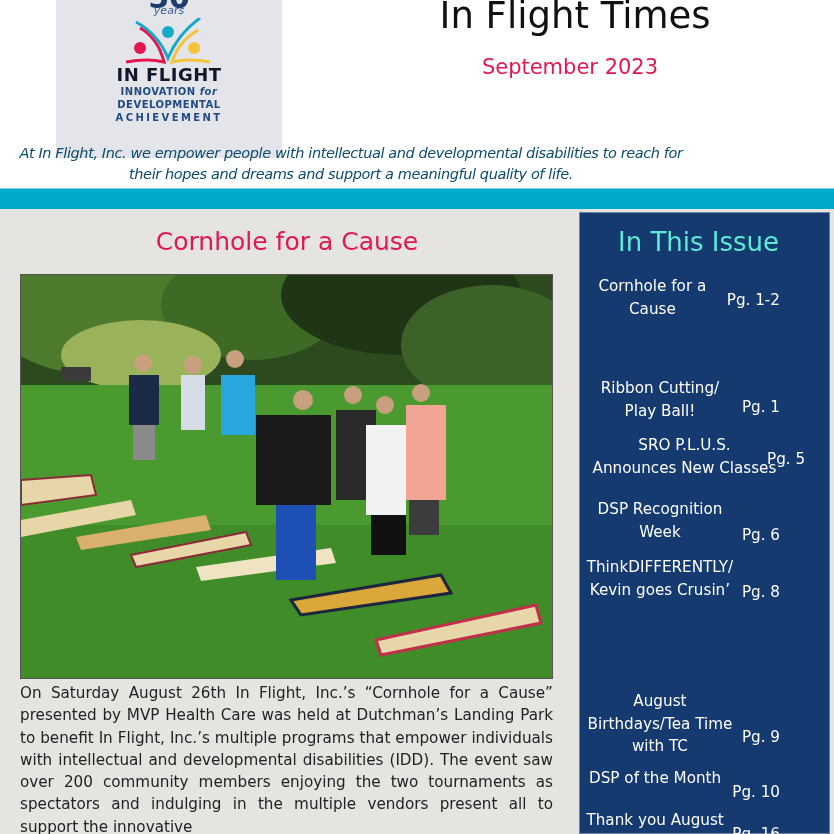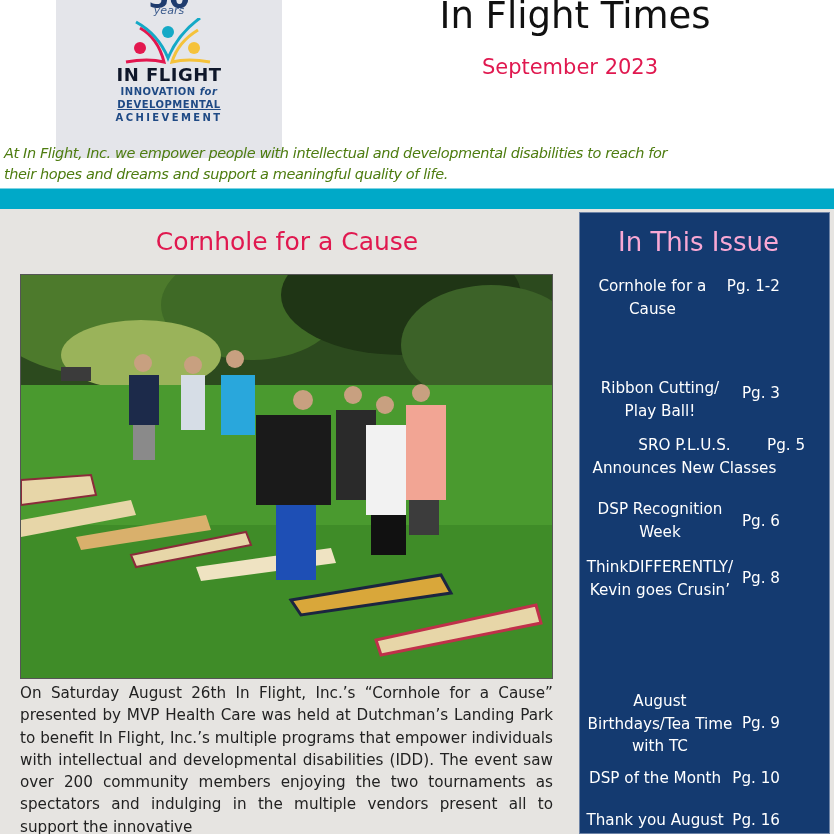--- a/index.html
+++ b/index.html
@@ -7,43 +7,43 @@
     body { position: relative; font-family: "DejaVu Sans", sans-serif; color: #222; }
 
     .logo-box { position: absolute; left: 56px; top: 0; width: 226px; height: 158px; background: #e4e5ea; }
     .logo-years-num { position: absolute; left: 0; right: 0; top: -20px; text-align: center; font: bold 30px "DejaVu Sans", sans-serif; color: #1f3c6e; }
     .logo-years { position: absolute; left: 0; right: 0; top: 4px; text-align: center; font: italic 11px "DejaVu Sans", sans-serif; color: #3a5a8c; }
     .logo-fig { position: absolute; left: 62px; top: 18px; width: 100px; height: 46px; }
     .logo-name { position: absolute; left: 0; right: 0; top: 64px; text-align: center; font: bold 18px "DejaVu Sans", sans-serif; color: #0f172a; letter-spacing: 0.5px; }
     .logo-sub { position: absolute; left: 0; right: 0; text-align: center; font: bold 10px "DejaVu Sans", sans-serif; color: #1f4a85; letter-spacing: 0.5px; line-height: 12px; }
     .logo-sub .for { font-weight: bold; font-style: italic; }
     .logo-sub.l1 { top: 86px; }
-    .logo-sub.l2 { top: 99px; text-decoration: underline; }
+    .logo-sub.l2 { top: 99px; }
     .logo-sub.l3 { top: 112px; letter-spacing: 2.4px; }
 
     .title { position: absolute; left: 350px; width: 450px; top: -6px; text-align: center; font: 37px "DejaVu Sans", sans-serif; color: #111; }
     .date { position: absolute; left: 420px; width: 300px; top: 55px; text-align: center; font: 21px "DejaVu Sans", sans-serif; color: #e0184f; }
 
-    .mission { position: absolute; left: 0; width: 702px; top: 143px; font: italic 14.5px "DejaVu Sans", sans-serif; color: #4d7c0f; line-height: 21px; letter-spacing: -0.4px; padding: 0 4px; }
+    .mission { position: absolute; left: 0; width: 702px; top: 143px; text-align: center; font: italic 14.5px "DejaVu Sans", sans-serif; color: #0c4a6e; line-height: 21px; letter-spacing: -0.4px; padding: 0 4px; }
 
     .band { position: absolute; left: 0; top: 188px; width: 834px; height: 21px; background: #00a9c8; border-top: 1px solid #7fd3e3; }
 
     .main { position: absolute; left: 0; top: 209px; width: 834px; height: 625px; background: #e6e4e1; }
 
     .article-title { position: absolute; left: 0; width: 574px; top: 227px; text-align: center; font: 25px "DejaVu Sans", sans-serif; color: #e0184f; }
 
     .photo { position: absolute; left: 20px; top: 274px; width: 533px; height: 405px; overflow: hidden; background: #3d7a2a; border: 1px solid #555; }
 
     .article-body { position: absolute; left: 20px; top: 682px; width: 533px; font: 15.2px "DejaVu Sans", sans-serif; color: #222; line-height: 22.3px; text-align: justify; }
 
     .sidebar { position: absolute; left: 579px; top: 212px; width: 251px; height: 622px; background: #143a70; color: #fff; border: 1px solid #6d83a6; }
-    .sidebar-title { position: absolute; left: 0; right: 12px; top: 14px; text-align: center; font: 26px "DejaVu Sans", sans-serif; color: #f9a8d4; }
+    .sidebar-title { position: absolute; left: 0; right: 12px; top: 14px; text-align: center; font: 26px "DejaVu Sans", sans-serif; color: #5eead4; }
     .toc-item { position: absolute; left: 0; width: 200px; display: flex; align-items: flex-start; font: 15.2px "DejaVu Sans", sans-serif; color: #fff; line-height: 22.5px; }
     .toc-label { width: 190px; text-align: center; white-space: pre-line; }
-    .toc-page { flex: 1; text-align: left; padding-left: 2px; white-space: nowrap; }
+    .toc-page { flex: 1; text-align: left; padding-left: 2px; white-space: nowrap; margin-top: 14px; }
   </style>
 </head>
 <body>
 
 <div class="logo-box">
   <div class="logo-years-num">50</div>
   <div class="logo-years">years</div>
   <svg class="logo-fig" viewBox="0 0 100 46">
     <path d="M8 44 Q30 40 46 44 Q40 20 22 10" fill="none" stroke="#e3174f" stroke-width="3"></path>
     <path d="M92 44 Q70 40 54 44 Q60 24 80 12" fill="none" stroke="#f5c23a" stroke-width="3"></path>
@@ -143,21 +143,21 @@
   <div class="sidebar-title">In This Issue</div>
 
   <div class="toc-item" style="top:62px">
     <div class="toc-label">Cornhole for a
 Cause</div>
     <div class="toc-page">Pg. 1-2</div>
   </div>
   <div class="toc-item" style="top:164px">
     <div class="toc-label">Ribbon Cutting/
 Play Ball!</div>
-    <div class="toc-page" style="padding-top:5px">Pg. 3</div>
+    <div class="toc-page" style="padding-top:5px">Pg. 1</div>
   </div>
   <div class="toc-item" style="top:221px">
     <div class="toc-label" style="width:245px;position:absolute;left:-18px;">SRO P.L.U.S.
 Announces New Classes</div>
     <div class="toc-page" style="position:absolute;left:185px;">Pg. 5</div>
   </div>
   <div class="toc-item" style="top:285px">
     <div class="toc-label">DSP Recognition
 Week</div>
     <div class="toc-page" style="padding-top:12px">Pg. 6</div>

